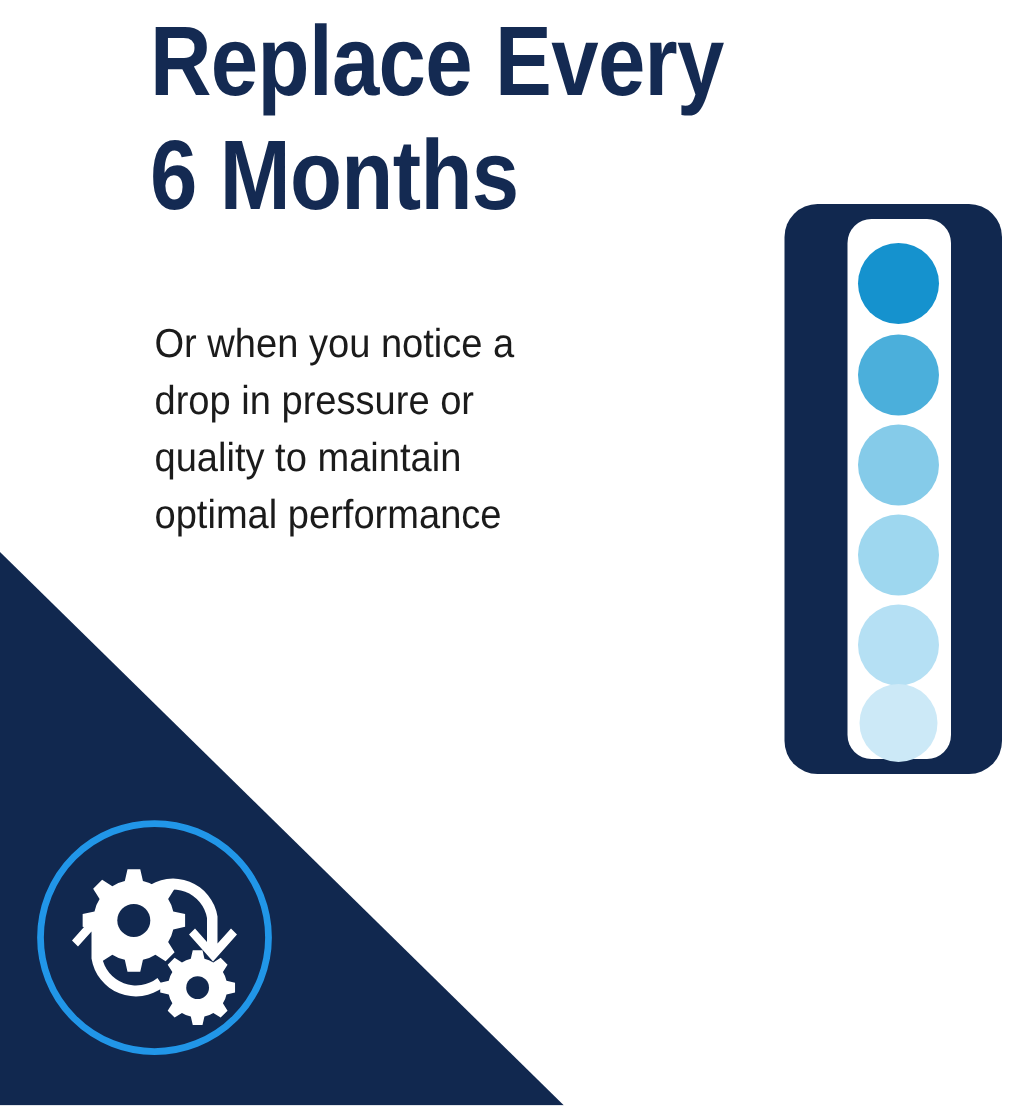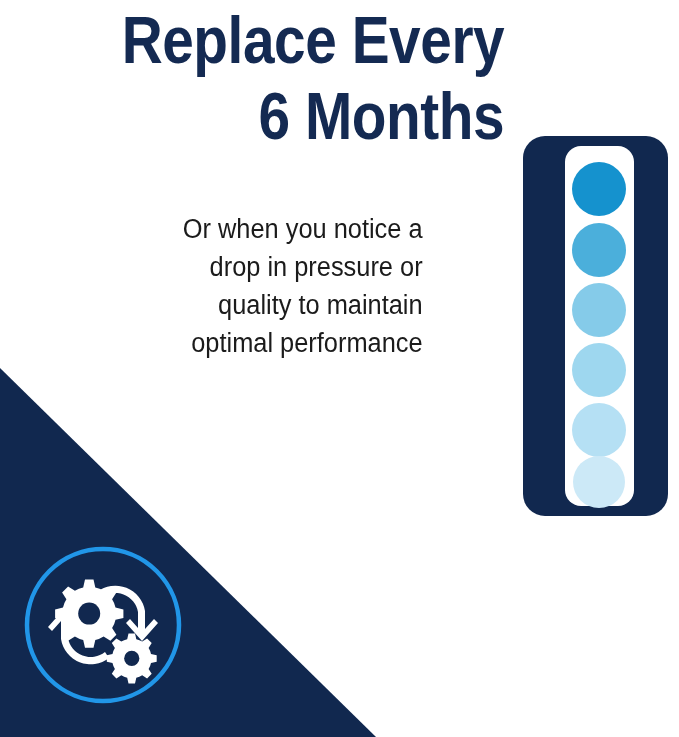--- a/index.html
+++ b/index.html
@@ -9,21 +9,20 @@
   }
   body {
     font-family: "Liberation Sans", sans-serif;
   }
   .canvas {
     position: relative;
     width: 679px;
     height: 737px;
     background: #ffffff;
     overflow: hidden;
-    text-align: right;
   }
 
   
   .corner-triangle {
     position: absolute;
     left: 0;
     top: 0;
     width: 679px;
     height: 737px;
     pointer-events: none;

